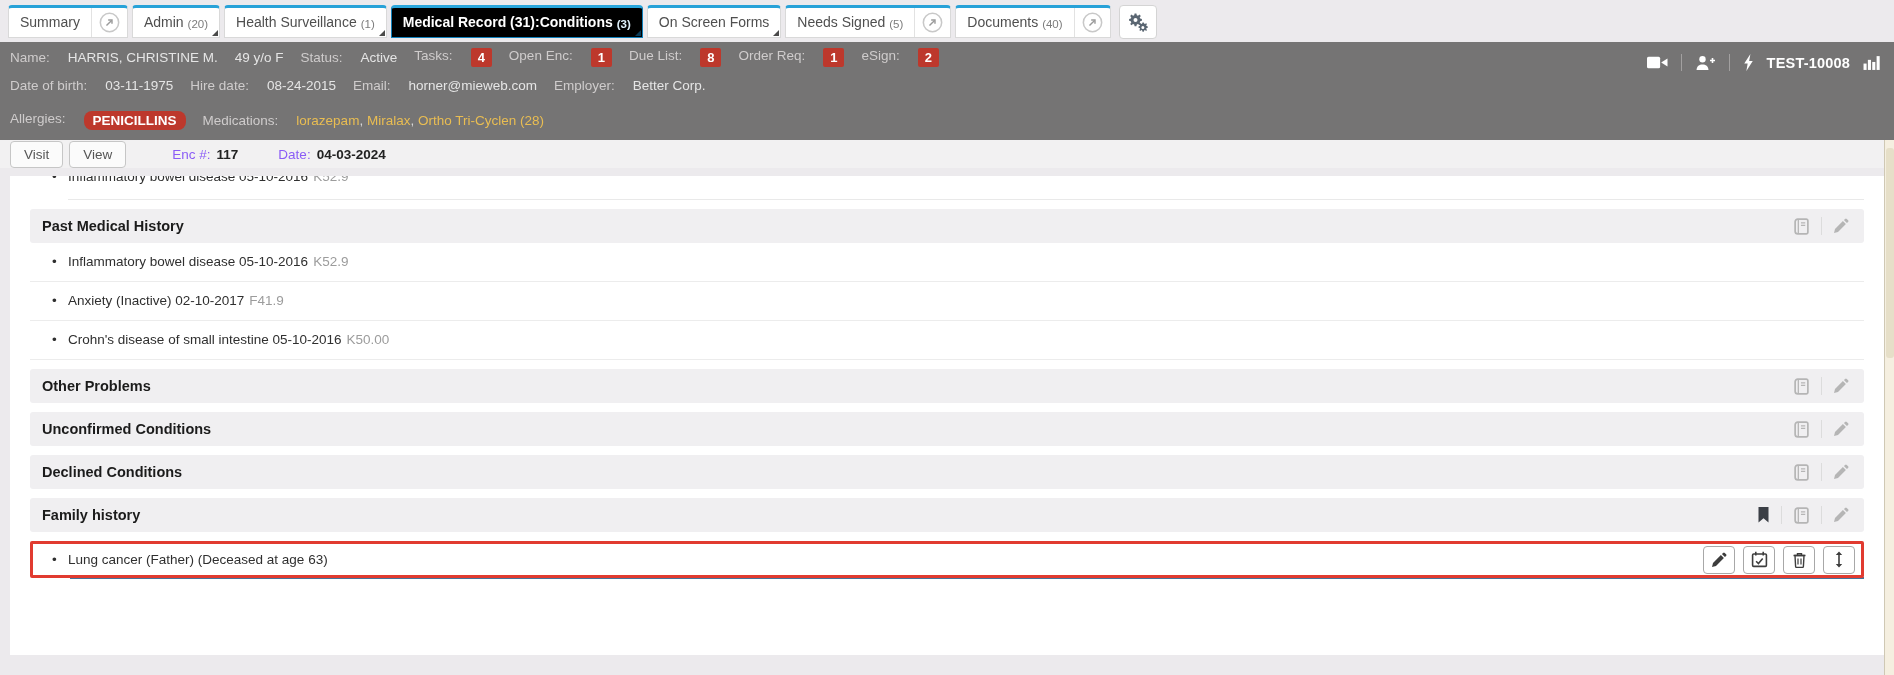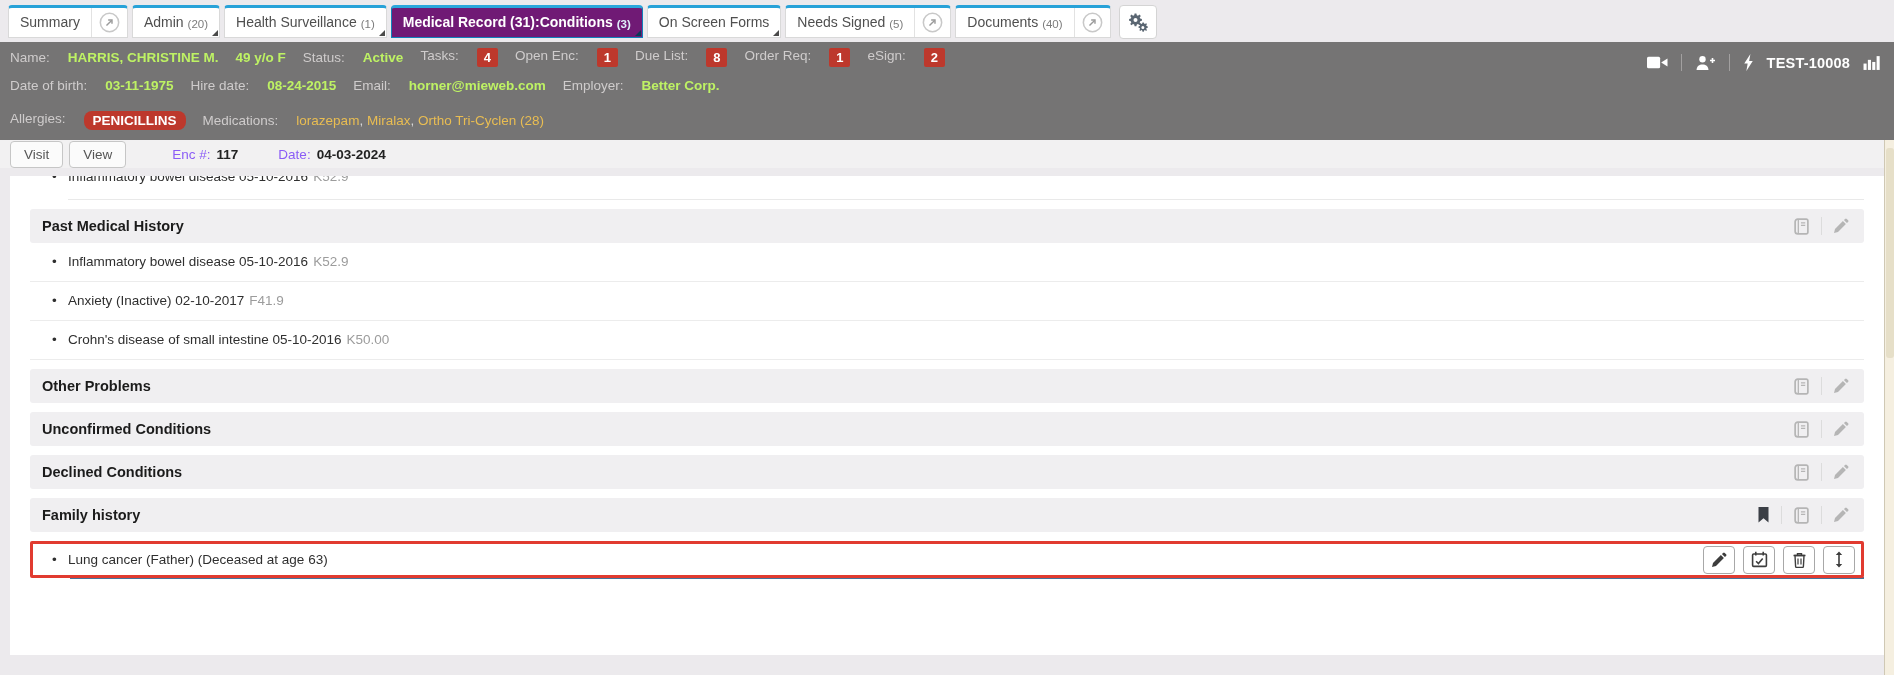--- a/index.html
+++ b/index.html
@@ -5,35 +5,35 @@
   *{margin:0;padding:0;box-sizing:border-box}
   html,body{width:1894px;height:675px;overflow:hidden}
   body{font-family:"Liberation Sans",sans-serif;background:#eceaed;position:relative}
 
   
   .tabbar{height:42px;padding:5px 0 0 8px;display:flex;gap:4px;align-items:flex-start}
   .tab{display:flex;background:#fff;border:1px solid #d9d9d9;border-top:3px solid #28a2d8;
        border-radius:4px 4px 0 0;height:33px;position:relative;color:#4f4f4f;font-size:14px;cursor:pointer}
   .tab .lab{padding:7px 11px;white-space:nowrap;display:flex;align-items:flex-end;gap:4px}
   .tab .cnt{font-size:11.5px;color:#7c7c7c}
-  .tab.active{background:#701a75;border-color:#1181bb;border-top-color:#2aa6dc;color:#fff;font-weight:bold}
+  .tab.active{background:#000000;border-color:#1181bb;border-top-color:#2aa6dc;color:#fff;font-weight:bold}
   .tab.active .cnt{color:#dff0fa;font-weight:bold}
   .tab.fold:after{content:'';position:absolute;right:1px;bottom:1px;border-left:6px solid transparent;border-bottom:6px solid #4a4a4a}
   .tab.active.fold:after{border-bottom-color:#0a3b57}
   .pop{border-left:1px solid #e2e2e2;display:flex;align-items:center;padding:0 7px}
   .gearbtn{height:34px;width:38px;background:#fff;border:1px solid #d4d4d4;border-radius:4px;margin-left:4px;
            display:flex;align-items:center;justify-content:center;cursor:pointer}
 
   
   .pbar{position:relative;height:98px;background:#757474;font-size:13.5px;color:#cfcccc}
   .pr{position:absolute;left:10px;display:flex;align-items:center;white-space:nowrap}
   .pr1{top:6px}.pr2{top:36px}.pr3{top:69px}
   .grp{display:flex;align-items:flex-start;gap:18px;margin-right:17px}
   .lbl{color:#cfcccc}
-  .val{color:#bef264;font-weight:bold}
+  .val{color:#e5e5e5;font-weight:normal}
   .badge{background:#bd382c;color:#fff;font-weight:bold;padding:1px 7px;border-radius:2px;font-size:13px;line-height:17px}
   .abadge{background:#bd382c;color:#fff;font-weight:bold;padding:2px 9px;border-radius:8px;font-size:13.5px}
   .med{color:#e9bd52;text-decoration:none;cursor:pointer}
   .medsep{color:#d8d8d8}
   .pright{position:absolute;top:12px;right:14px;display:flex;align-items:center;gap:13px}
   .vdiv-w{width:1px;height:17px;background:#a2a0a0}
   .chartid{color:#fff;font-size:14.5px;font-weight:bold;letter-spacing:.2px}
 
   
   .toolbar{height:28px;background:#f2f1f2;display:flex;align-items:center;padding-left:10px;font-size:13.5px}

